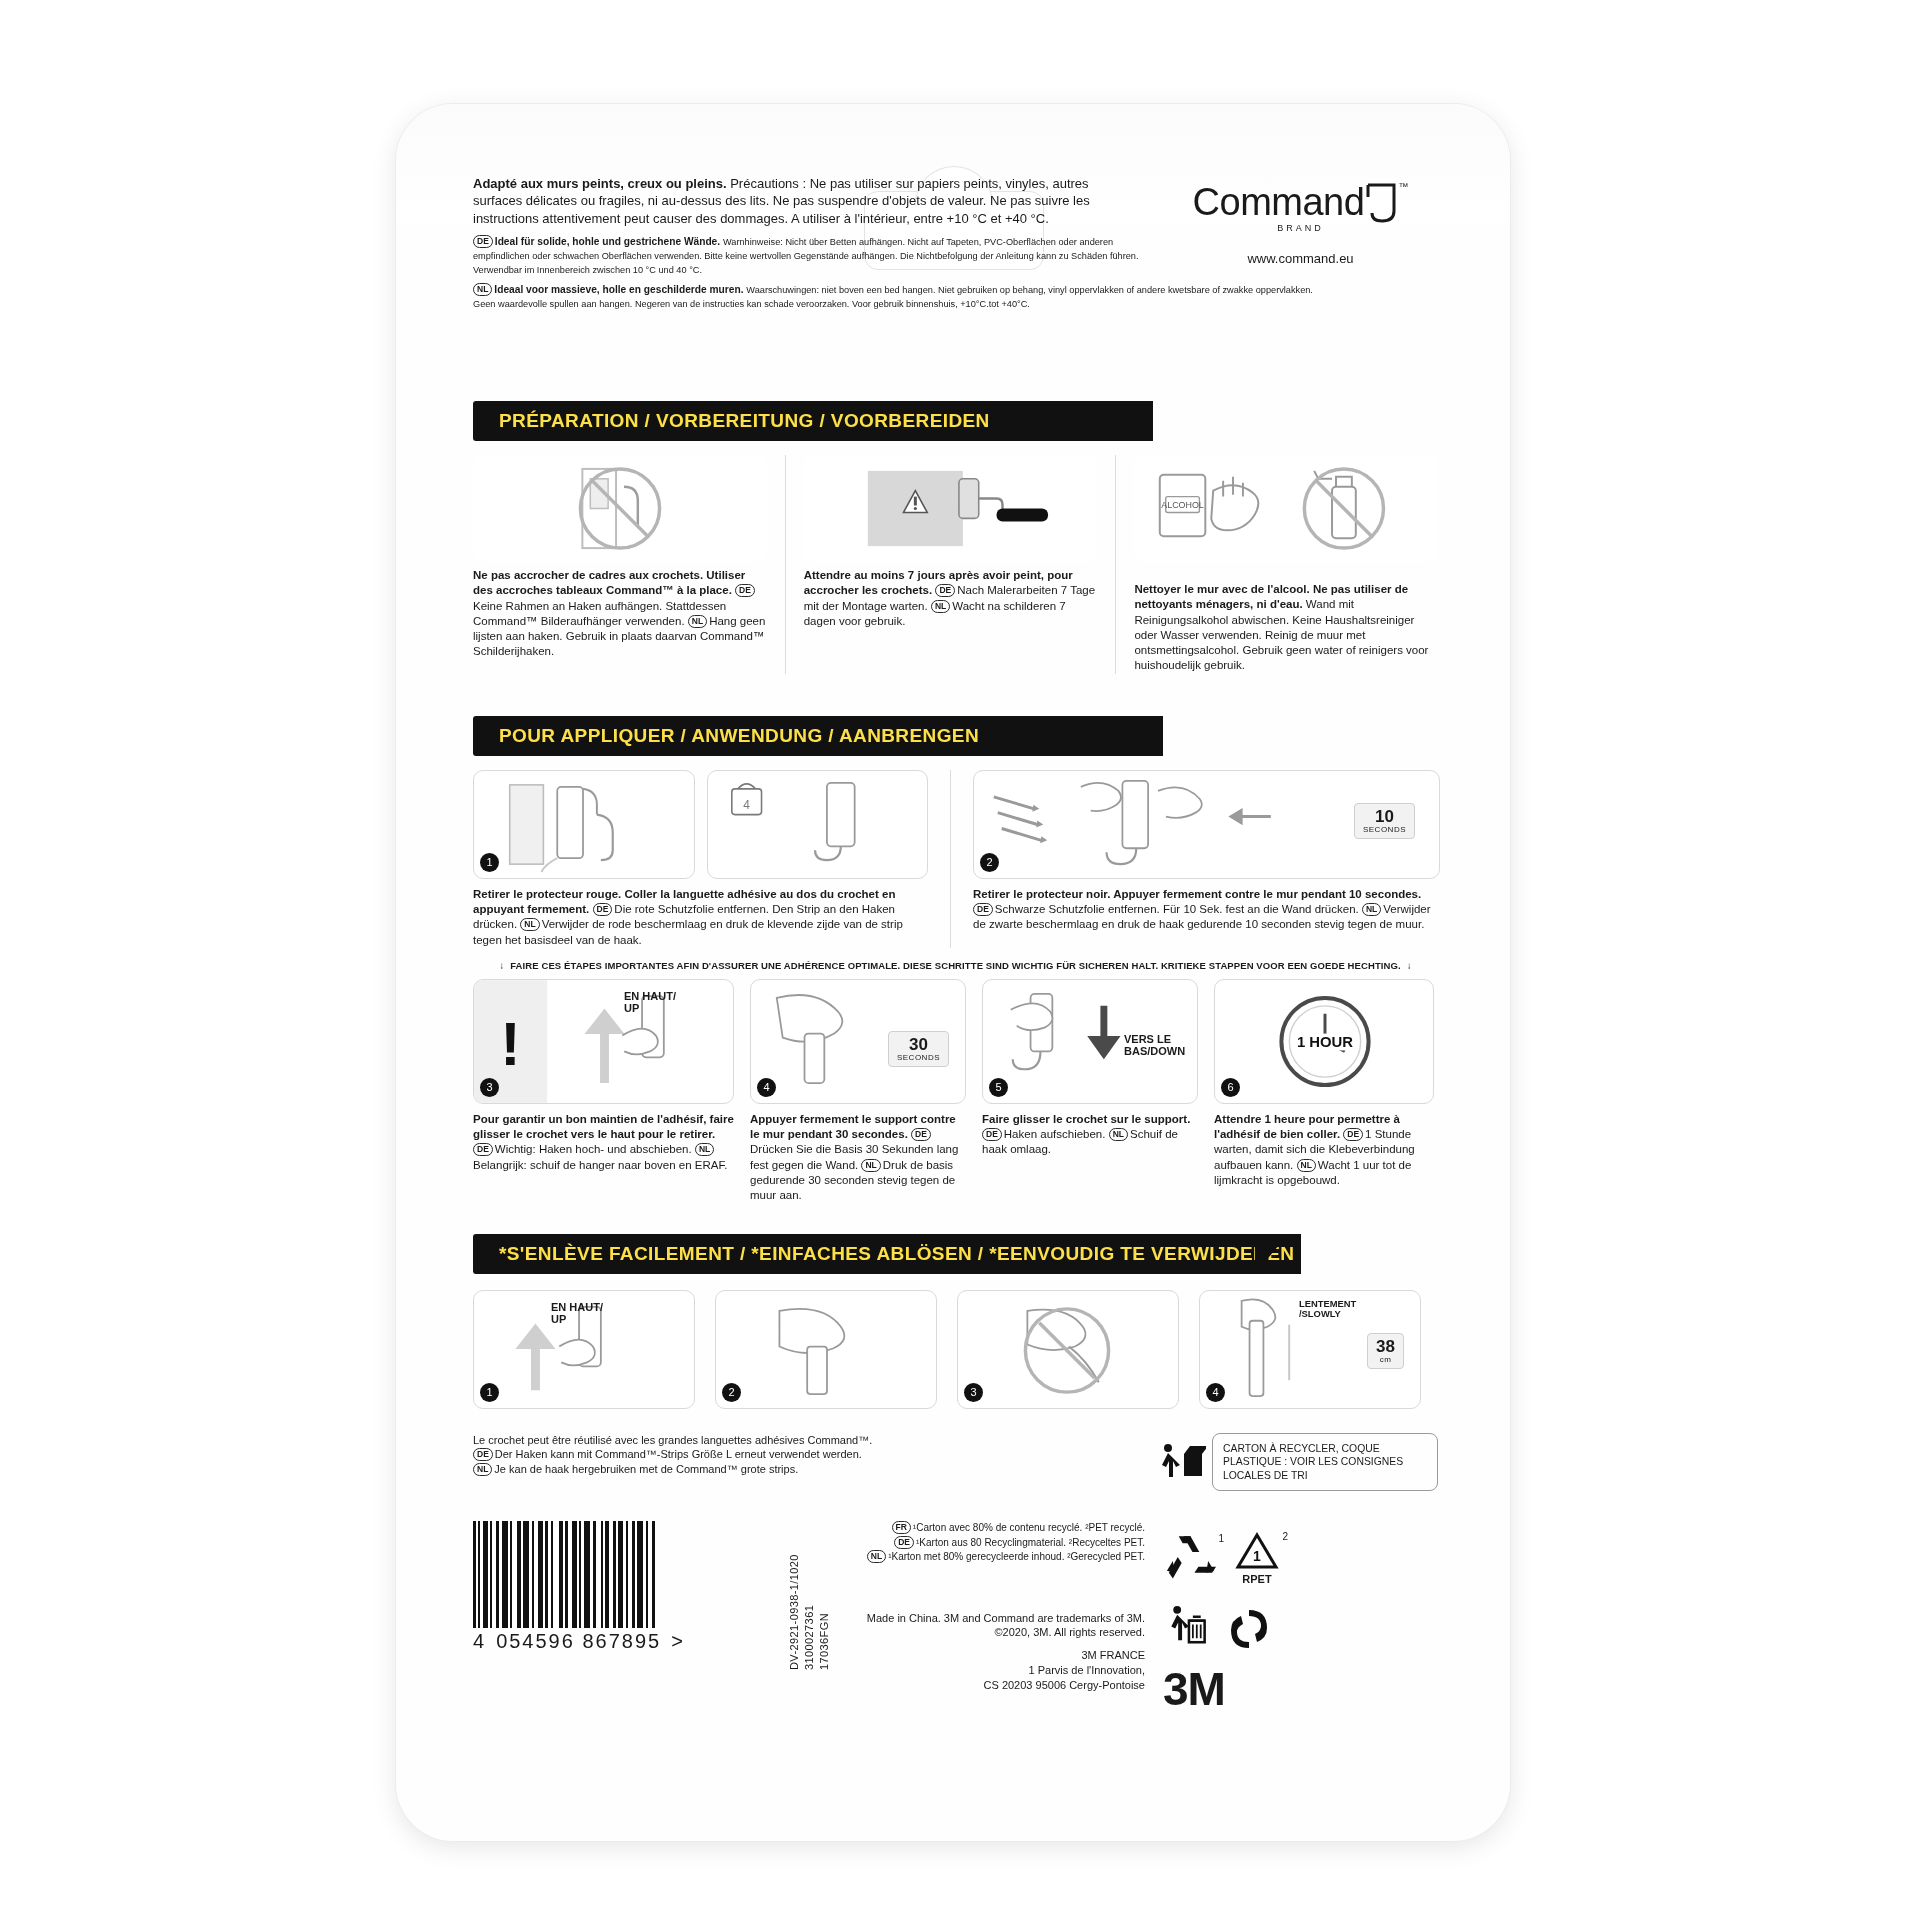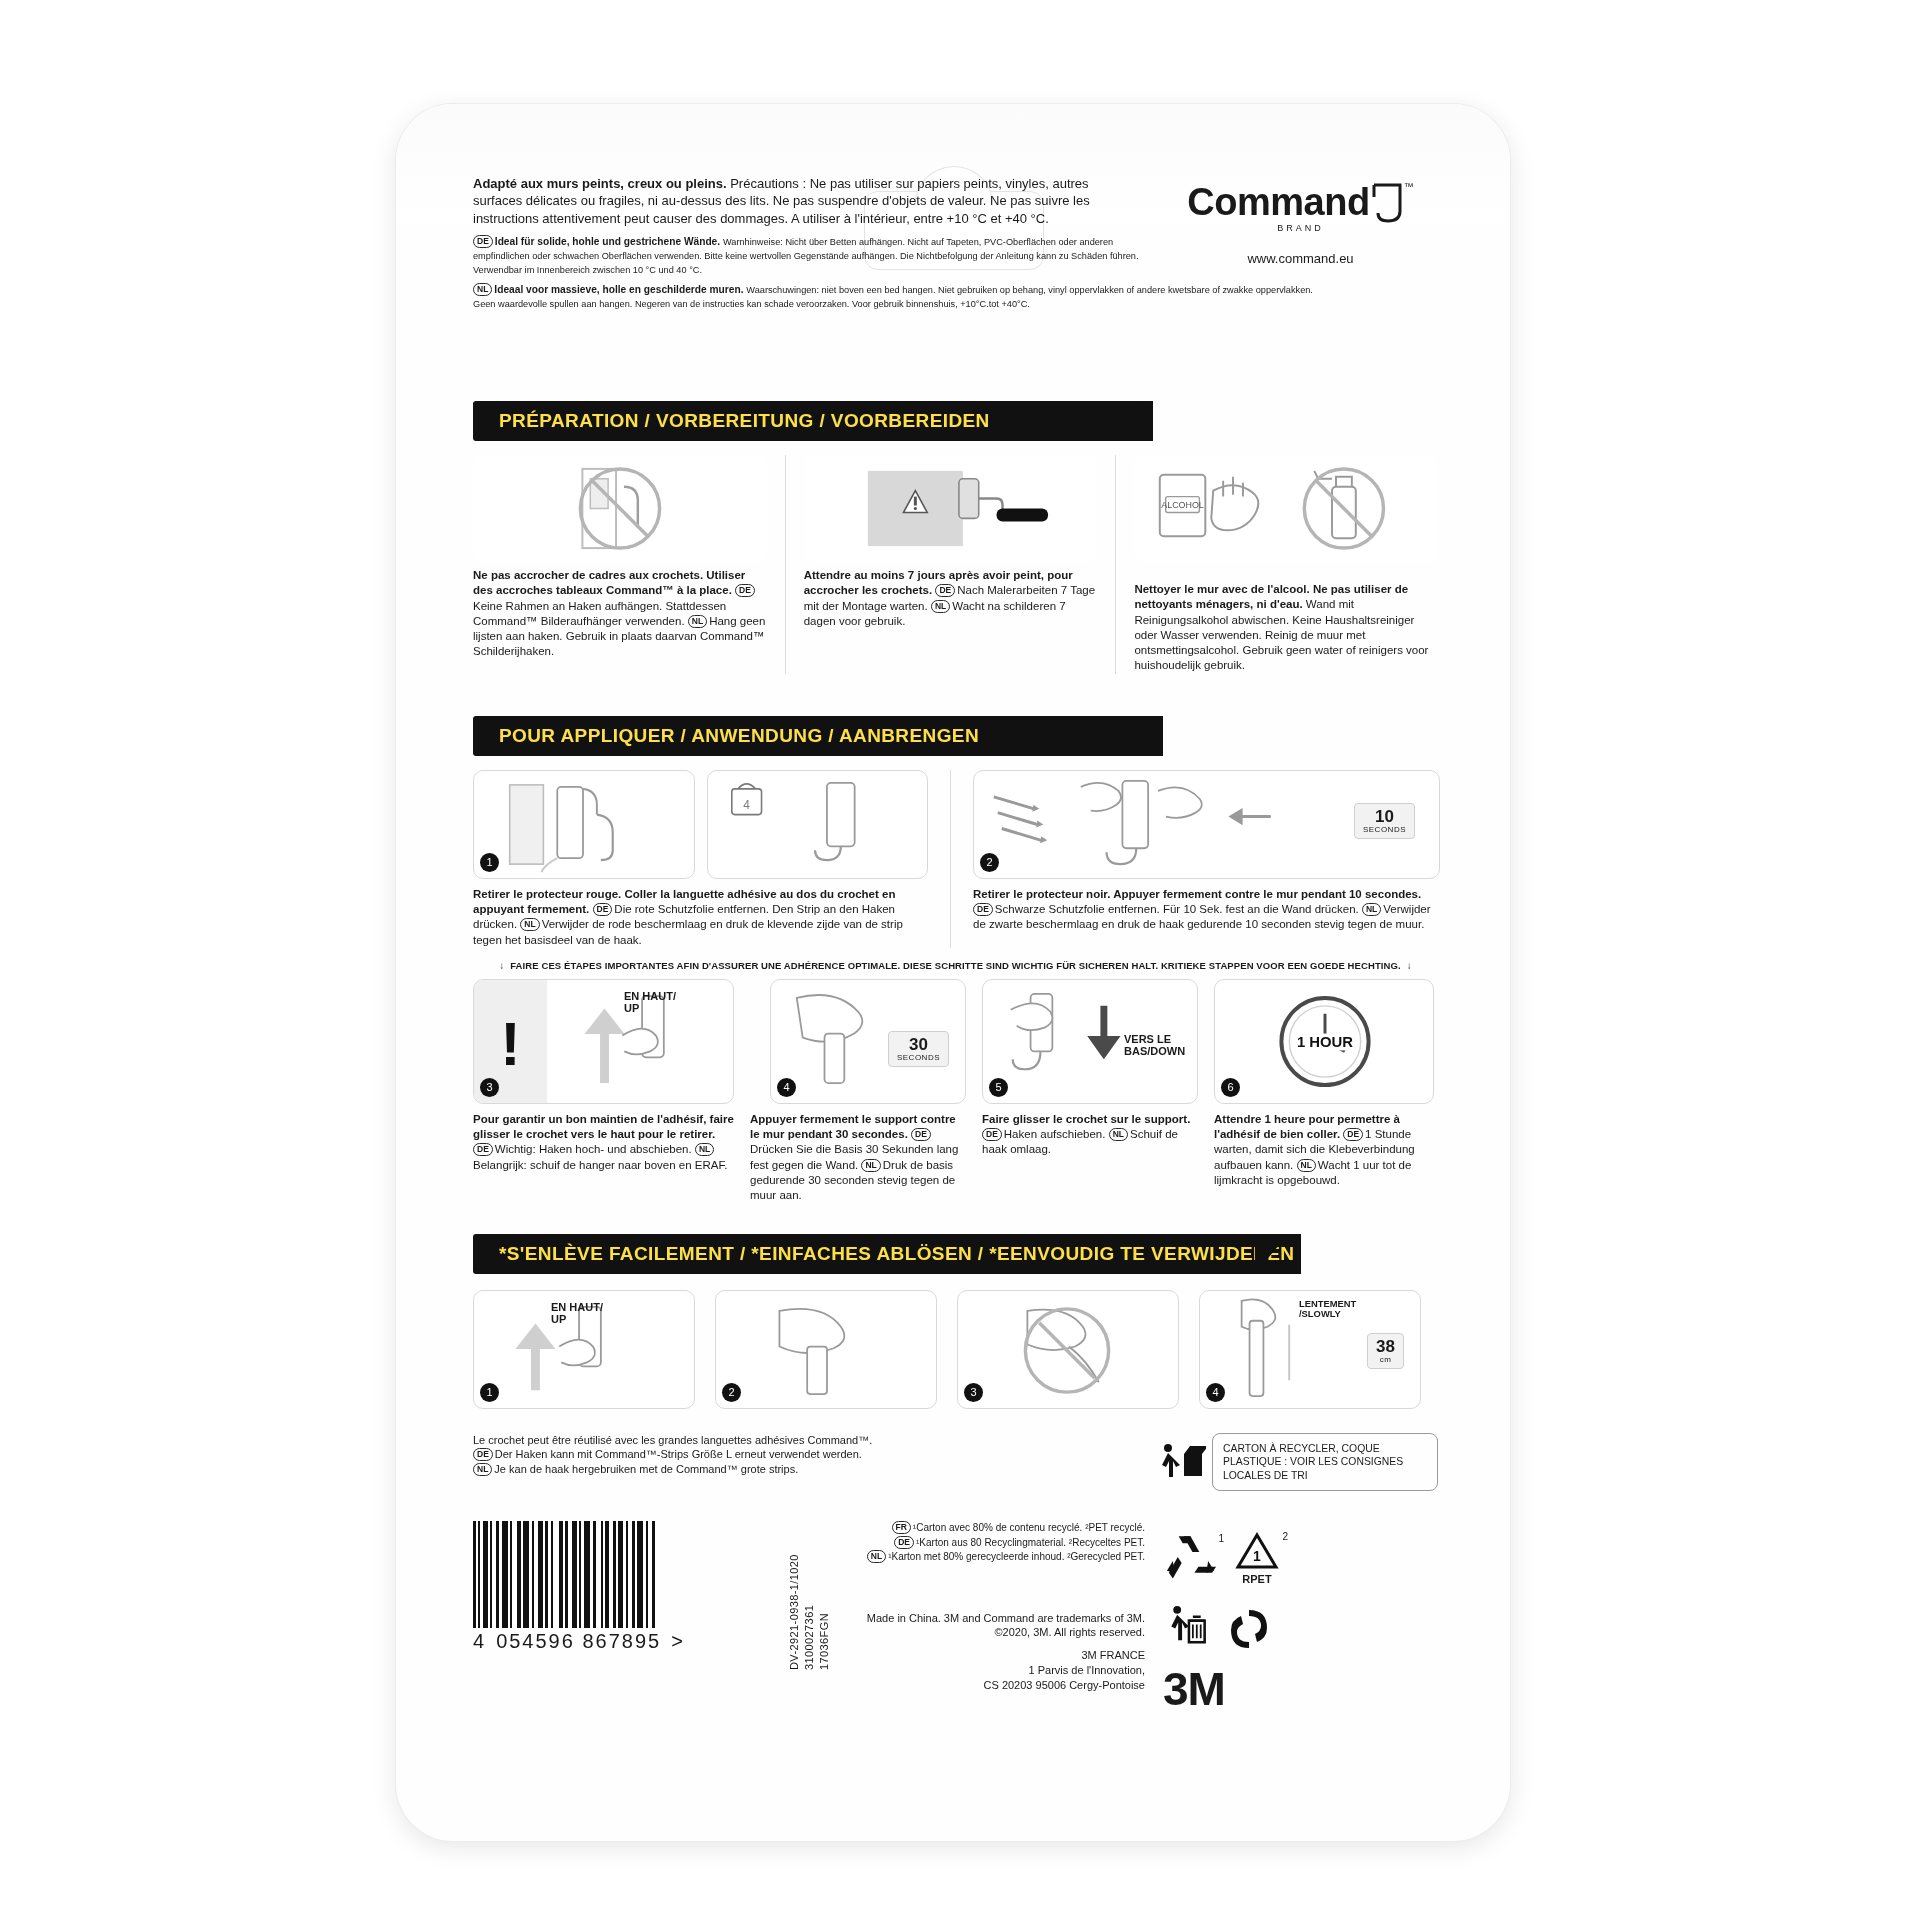--- a/index.html
+++ b/index.html
@@ -20,21 +20,21 @@
   
   .top-text{font-size:13px;line-height:1.34;width:634px;}
   .top-text .lead{font-weight:bold;}
   .lang{display:inline-block;border:1px solid #2a2a2a;border-radius:9px;padding:0px 3px;
         font-size:8.5px;line-height:11px;vertical-align:1px;font-weight:bold;margin-right:2px;}
   .tiny{font-size:10.2px;line-height:1.3;}
   .tinyer{font-size:9.2px;line-height:1.3;}
 
   
   .brand{position:absolute;right:4px;top:6px;width:267px;text-align:center;}
-  .brand-word{font-size:38px;font-weight:bold;letter-spacing:-0.5px;font-family:"Liberation Sans",sans-serif;}
+  .brand-word{font-size:38px;font-weight:normal;letter-spacing:-0.5px;font-family:"Liberation Sans",sans-serif;}
   .brand-sub{font-size:9px;letter-spacing:3px;margin-top:-4px;}
   .brand-url{font-size:13px;margin-top:18px;}
 
   
   .bar{position:relative;height:40px;margin-top:10px;}
   .bar .blk{position:absolute;left:0;top:0;height:40px;background:#111;border-radius:3px 0 0 3px;
         display:flex;align-items:center;padding:0 20px 0 26px;}
   .bar .blk span{color:#fde047;font-size:19px;font-weight:bold;letter-spacing:0.4px;white-space:nowrap;}
   .bar .tail{position:absolute;top:0;height:40px;width:34px;background:#111;
         clip-path:polygon(0 0,100% 0,0 100%);}
@@ -268,21 +268,21 @@
             <div class="stepnum">3</div>
           </div>
           <div class="cap" style="margin-top:8px;">
             <b>Pour garantir un bon maintien de l'adhésif, faire glisser le crochet vers le haut pour le retirer.</b>
             <span class="lang">DE</span><span>Wichtig: Haken hoch- und abschieben.</span>
             <span class="lang">NL</span><span>Belangrijk: schuif de hanger naar boven en ERAF.</span>
           </div>
         </div>
 
         <div style="width:216px;">
-          <div class="ill" style="height:123px;margin-left:20px;">
+          <div class="ill" style="height:123px;">
             <svg width="216" height="123" viewBox="0 0 218 124" class="svgicon">
               <path d="M26 18 q40 -10 62 14 q10 12 -4 22 q-24 14 -52 4 z" fill="#ffffff" stroke="#9a9a9a" stroke-width="1.8"></path>
               <path d="M62 54 v46" stroke="#9a9a9a" stroke-width="1.8" fill="none"></path>
               <rect x="54" y="54" width="20" height="50" rx="4" fill="#ffffff" stroke="#9a9a9a" stroke-width="1.8"></rect>
             </svg>
             <div class="badge-time" style="right:16px;top:51px;">
               <div class="big">30</div>
               <div class="sml">SECONDS</div>
             </div>
             <div class="stepnum">4</div>

